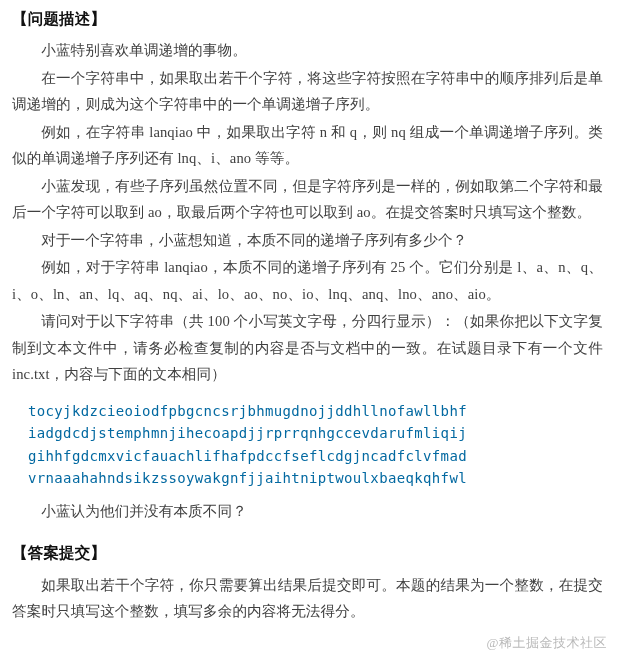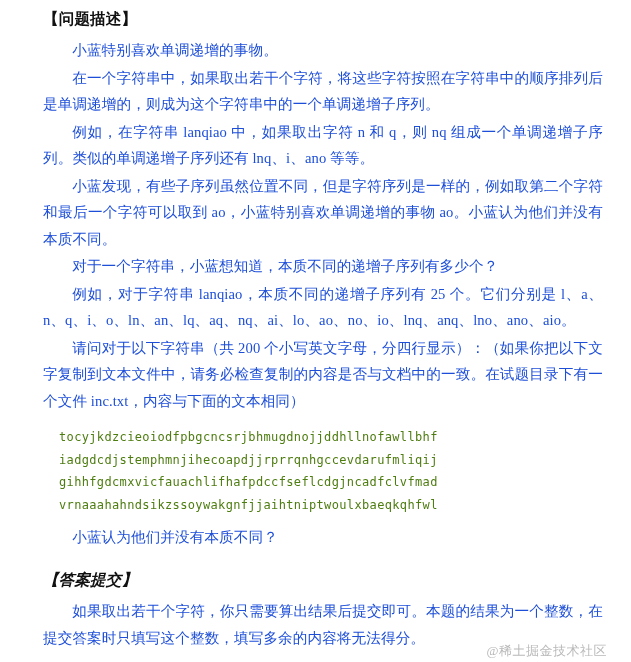--- a/index.html
+++ b/index.html
@@ -13,88 +13,87 @@
     overflow: hidden;
     font-family: "Liberation Serif", "DejaVu Serif", serif;
     color: #1a1a1a;
     position: relative;
   }
   .page {
     position: relative;
     width: 631px;
     height: 662px;
     box-sizing: border-box;
-    padding: 8px 28px 0 43px;
+    padding: 8px 28px 0 12px;
   }
   .section-heading {
     font-family: "DejaVu Sans", "Liberation Sans", sans-serif;
     font-weight: bold;
     font-size: 15.5px;
     line-height: 1.5;
     letter-spacing: 0.2px;
     color: #111111;
     margin: 0 0 6px 0;
   }
   .sec-answer-heading {
     margin-top: 18px;
-    font-style: italic;
   }
   p.para {
     margin: 0 0 1px 0;
     font-size: 14.6px;
     line-height: 26.5px;
     text-indent: 2em;
     text-align: justify;
     text-justify: inter-ideograph;
-    color: #1d4ed8;
+    color: #404040;
     letter-spacing: 0.1px;
   }
   .mono-block {
     margin: 12px 0 8px 0;
     padding-left: 16px;
   }
   .mono-line {
     font-family: "DejaVu Sans Mono", "Liberation Mono", monospace;
-    font-size: 12px;
+    font-size: 14px;
     line-height: 22.5px;
     letter-spacing: 0.35px;
-    color: #4d7c0f;
+    color: #0369a1;
     white-space: pre;
   }
   .watermark {
     position: absolute;
     right: 24px;
-    bottom: 2px;
+    bottom: 10px;
     font-family: "Liberation Serif", "DejaVu Serif", serif;
     font-size: 13px;
     color: #b9b9b9;
     letter-spacing: 0.5px;
     user-select: none;
   }
 </style>
 </head>
 <body>
 
 <div class="page">
 
   <h2 class="section-heading">【问题描述】</h2>
 
   <p class="para">小蓝特别喜欢单调递增的事物。</p>
 
   <p class="para">在一个字符串中，如果取出若干个字符，将这些字符按照在字符串中的顺序排列后是单调递增的，则成为这个字符串中的一个单调递增子序列。</p>
 
   <p class="para">例如，在字符串 lanqiao 中，如果取出字符 n 和 q，则 nq 组成一个单调递增子序列。类似的单调递增子序列还有 lnq、i、ano 等等。</p>
 
-  <p class="para">小蓝发现，有些子序列虽然位置不同，但是字符序列是一样的，例如取第二个字符和最后一个字符可以取到 ao，小蓝特别喜欢单调递增的事物 ao。小蓝认为他们并没有本质不同。</p>
+  <p class="para">小蓝发现，有些子序列虽然位置不同，但是字符序列是一样的，例如取第二个字符和最后一个字符可以取到 ao，取最后两个字符也可以取到 ao。在提交答案时只填写这个整数。</p>
 
   <p class="para">对于一个字符串，小蓝想知道，本质不同的递增子序列有多少个？</p>
 
   <p class="para">例如，对于字符串 lanqiao，本质不同的递增子序列有 25 个。它们分别是 l、a、n、q、i、o、ln、an、lq、aq、nq、ai、lo、ao、no、io、lnq、anq、lno、ano、aio。</p>
 
-  <p class="para">请问对于以下字符串（共 200 个小写英文字母，分四行显示）：（如果你把以下文字复制到文本文件中，请务必检查复制的内容是否与文档中的一致。在试题目录下有一个文件 inc.txt，内容与下面的文本相同）</p>
+  <p class="para">请问对于以下字符串（共 100 个小写英文字母，分四行显示）：（如果你把以下文字复制到文本文件中，请务必检查复制的内容是否与文档中的一致。在试题目录下有一个文件 inc.txt，内容与下面的文本相同）</p>
 
   <div class="mono-block">
     <div class="mono-line">tocyjkdzcieoiodfpbgcncsrjbhmugdnojjddhllnofawllbhf</div>
     <div class="mono-line">iadgdcdjstemphmnjihecoapdjjrprrqnhgccevdarufmliqij</div>
     <div class="mono-line">gihhfgdcmxvicfauachlifhafpdccfseflcdgjncadfclvfmad</div>
     <div class="mono-line">vrnaaahahndsikzssoywakgnfjjaihtniptwoulxbaeqkqhfwl</div>
   </div>
 
   <p class="para">小蓝认为他们并没有本质不同？</p>
 

